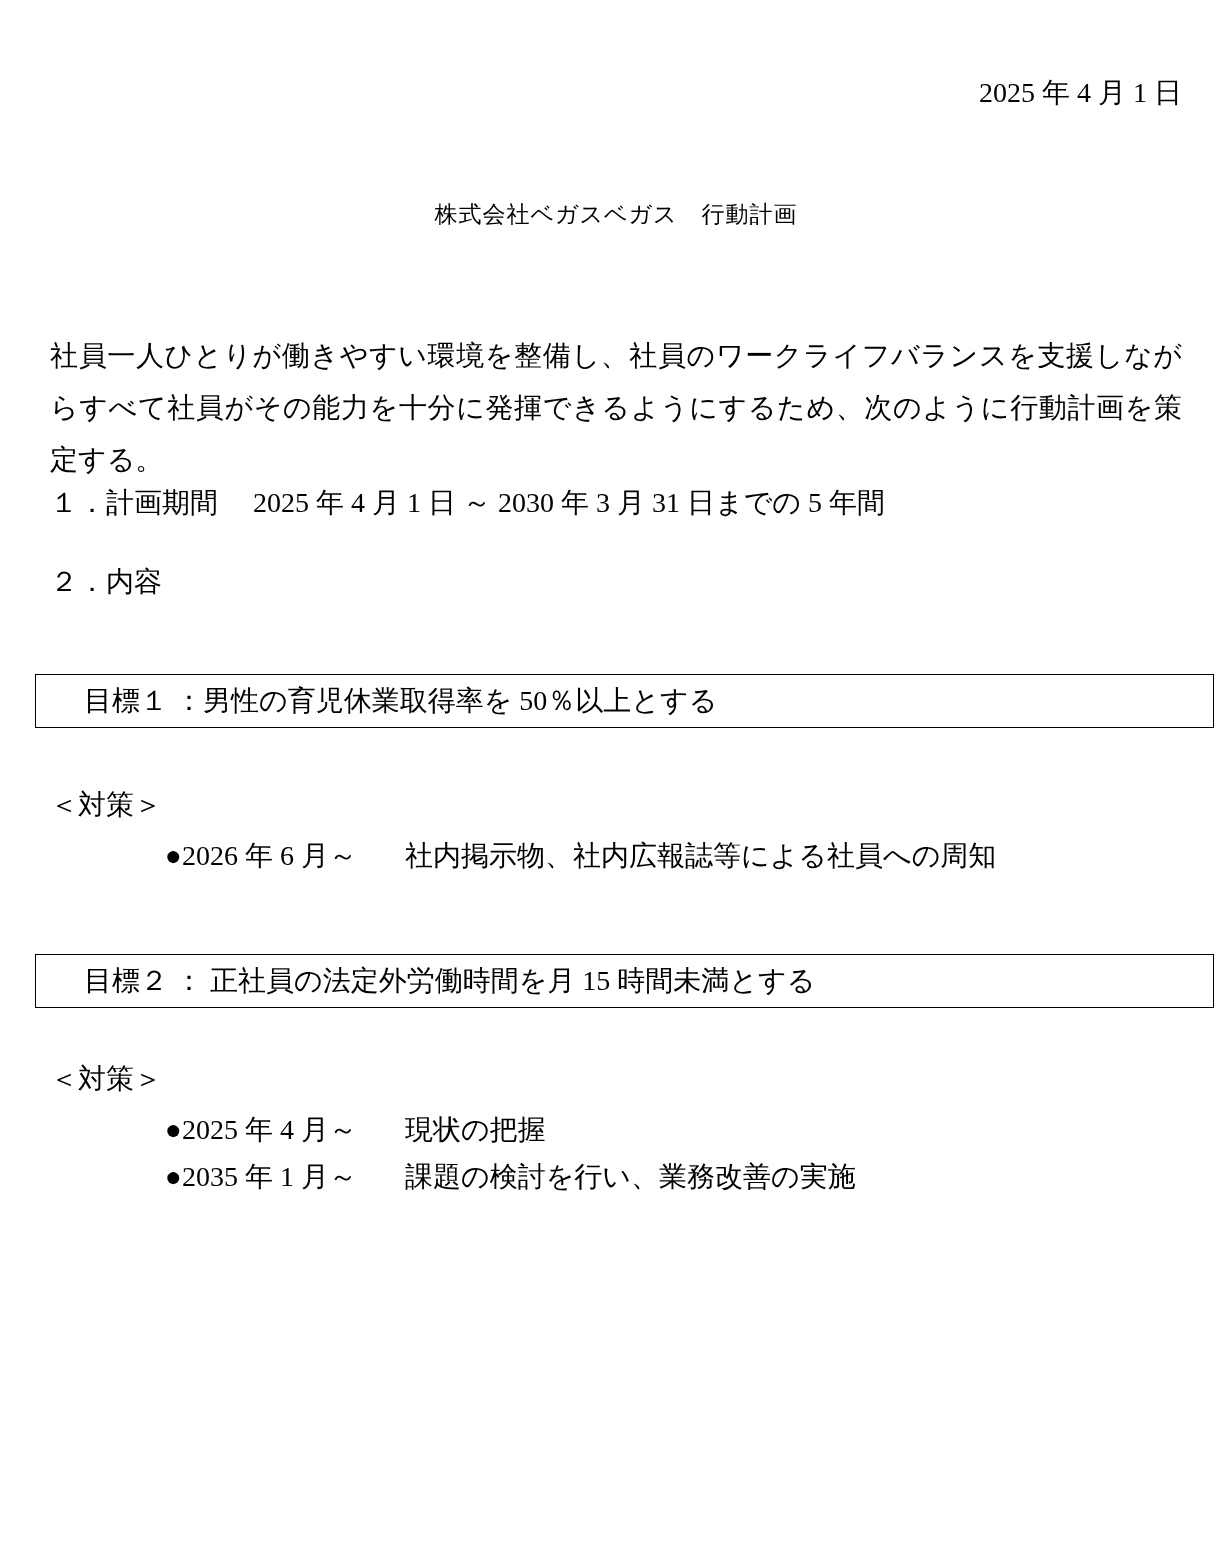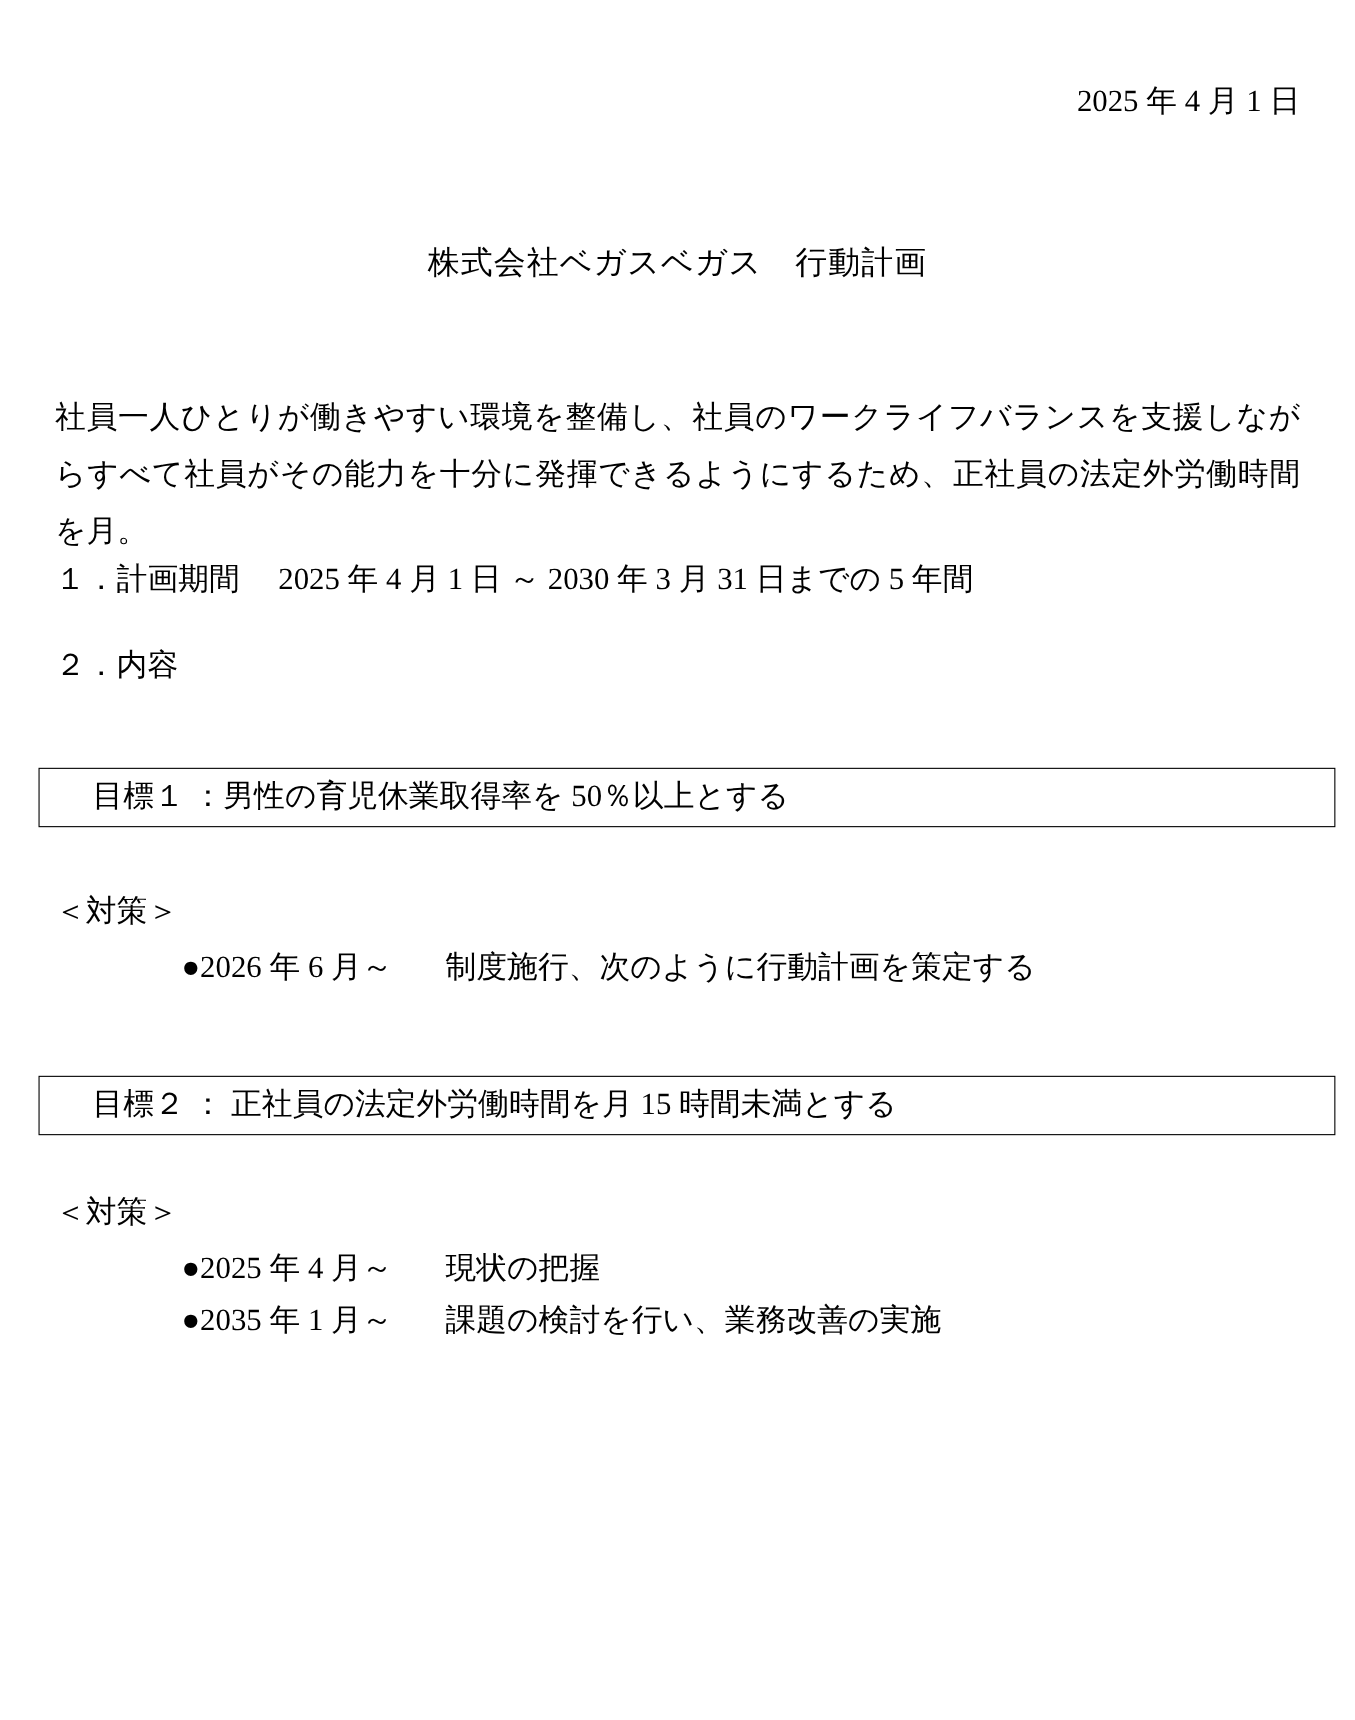--- a/index.html
+++ b/index.html
@@ -18,23 +18,23 @@
       font-size: 28px;
       line-height: 34px;
       padding: 0 50px;
       overflow: hidden;
     }
     .date-line {
       padding-top: 76px;
       text-align: right;
     }
     .doc-title {
-      margin-top: 112px;
+      margin-top: 88px;
       text-align: center;
-      font-size: 29px;
+      font-size: 23px;
       letter-spacing: 1px;
     }
     .intro {
       margin-top: 98px;
       line-height: 52px;
       text-align: justify;
     }
     .plan-period {
     }
     .contents-heading {
@@ -77,35 +77,35 @@
   </style>
 </head>
 <body>
 
 <div class="page">
 
   <div class="date-line">2025 年 4 月 1 日</div>
 
   <div class="doc-title">株式会社ベガスベガス　行動計画</div>
 
-  <div class="intro">社員一人ひとりが働きやすい環境を整備し、社員のワークライフバランスを支援しながらすべて社員がその能力を十分に発揮できるようにするため、正社員の法定外労働時間を月。</div>
+  <div class="intro">社員一人ひとりが働きやすい環境を整備し、社員のワークライフバランスを支援しながらすべて社員がその能力を十分に発揮できるようにするため、次のように行動計画を策定する。</div>
 
   <div class="plan-period">１．計画期間　 2025 年 4 月 1 日 ～ 2030 年 3 月 31 日までの 5 年間</div>
 
   <div class="contents-heading">２．内容</div>
 
   <div class="goal-box">
     <span>目標１ ：男性の育児休業取得率を 50％以上とする</span>
   </div>
 
   <div class="measures-label">＜対策＞</div>
 
   <div class="measures">
     <div class="measure-line">
-      <span class="measure-period">●2026 年 6 月～</span><span class="measure-action">制度施行、次のように行動計画を策定する</span>
+      <span class="measure-period">●2026 年 6 月～</span><span class="measure-action">社内掲示物、社内広報誌等による社員への周知</span>
     </div>
   </div>
 
   <div class="goal-box second">
     <span>目標２ ： 正社員の法定外労働時間を月 15 時間未満とする</span>
   </div>
 
   <div class="measures-label second">＜対策＞</div>
 
   <div class="measures">

